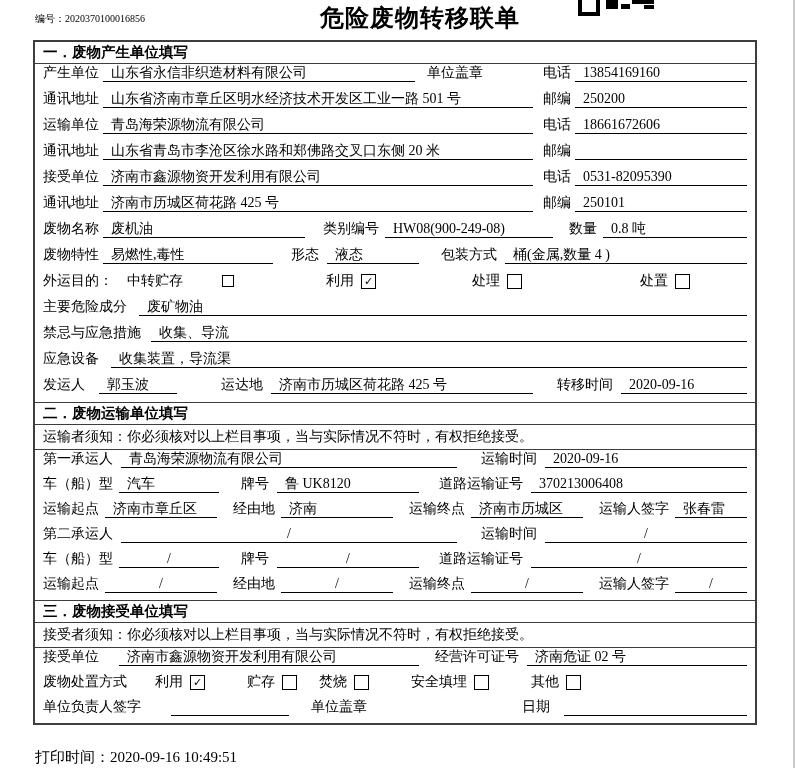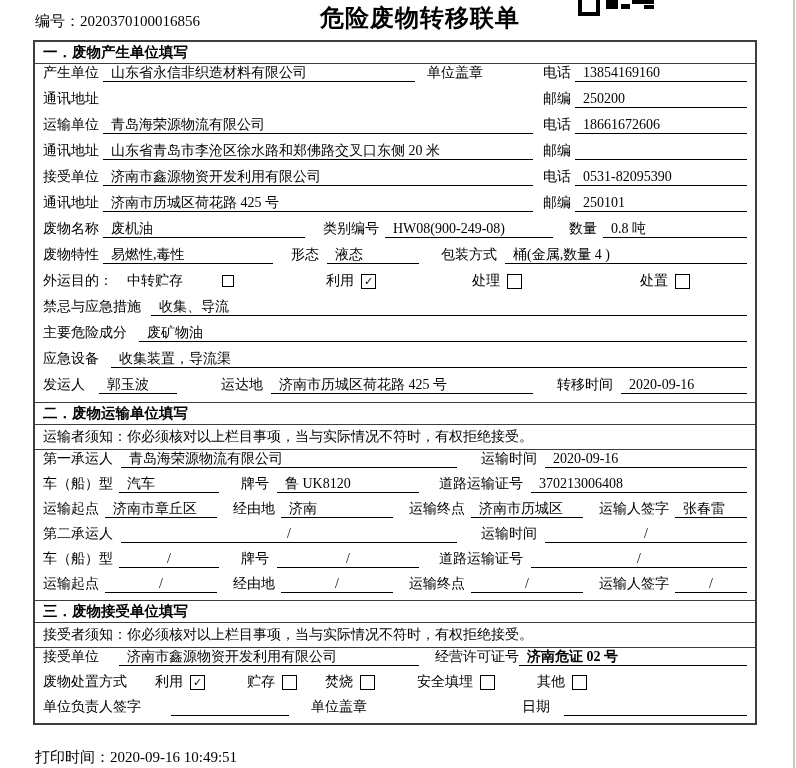--- a/index.html
+++ b/index.html
@@ -7,21 +7,21 @@
     width:796px;height:768px;background:#ffffff;
     font-family:"Liberation Serif","DejaVu Serif",serif;
     color:#000;position:relative;overflow:hidden;
     -webkit-font-smoothing:antialiased;
   }
   .page{position:relative;width:796px;height:768px;background:#fff;}
   .edge-line{position:absolute;right:1px;top:0;bottom:0;width:2px;background:#c9c9c9;}
 
   
   .header{position:relative;height:40px;}
-  .serial{position:absolute;left:35px;top:12px;font-size:15px;white-space:nowrap;}
+  .serial{position:absolute;left:35px;top:12px;font-size:10px;white-space:nowrap;}
   .title{position:absolute;left:320px;top:2px;font-size:24px;font-weight:bold;letter-spacing:1px;white-space:nowrap;}
   .qr-frag{position:absolute;left:578px;top:0;width:80px;height:10px;}
   .qr-frag .b{position:absolute;background:#000;}
   .qr-frag .hollow{position:absolute;left:0;top:-6px;width:14px;height:14px;border:4px solid #000;background:#fff;}
 
   
   .form-table{
     position:absolute;left:33px;top:40px;width:724px;
     border:2px solid #3d3d3d;background:#fff;box-sizing:border-box;
   }
@@ -79,20 +79,21 @@
     <div class="row">
       <span class="lbl">产生单位</span>
       <span class="fld" style="width:312px;margin-left:4px;">山东省永信非织造材料有限公司</span>
       <span class="lbl" style="margin-left:12px;">单位盖章</span>
       <span class="lbl push">电话</span>
       <span class="fld" style="width:172px;margin-left:4px;">13854169160</span>
     </div>
 
     <div class="row">
       <span class="lbl">通讯地址</span>
+      <span class="fld" style="width:430px;margin-left:4px;">山东省济南市章丘区明水经济技术开发区工业一路 501 号</span>
       <span class="lbl push">邮编</span>
       <span class="fld" style="width:172px;margin-left:4px;">250200</span>
     </div>
 
     <div class="row">
       <span class="lbl">运输单位</span>
       <span class="fld" style="width:430px;margin-left:4px;">青岛海荣源物流有限公司</span>
       <span class="lbl push">电话</span>
       <span class="fld" style="width:172px;margin-left:4px;">18661672606</span>
     </div>
@@ -150,27 +151,27 @@
         <span class="lbl">处理</span>
         <span class="cb"></span>
       </span>
       <span class="opt" style="margin-left:118px;">
         <span class="lbl">处置</span>
         <span class="cb"></span>
       </span>
     </div>
 
     <div class="row">
+      <span class="lbl">主要危险成分</span>
+      <span class="fld grow" style="margin-left:12px;">废矿物油</span>
+    </div>
+
+    <div class="row">
       <span class="lbl">禁忌与应急措施</span>
       <span class="fld grow" style="margin-left:10px;">收集、导流</span>
-    </div>
-
-    <div class="row">
-      <span class="lbl">主要危险成分</span>
-      <span class="fld grow" style="margin-left:12px;">废矿物油</span>
     </div>
 
     <div class="row">
       <span class="lbl">应急设备</span>
       <span class="fld grow" style="margin-left:12px;">收集装置，导流渠</span>
     </div>
 
     <div class="row">
       <span class="lbl">发运人</span>
       <span class="fld" style="width:78px;margin-left:14px;">郭玉波</span>
@@ -237,35 +238,35 @@
       <span class="fld ctr grow" style="margin-left:6px;">/</span>
     </div>
 
     <div class="sec-title mid">三．废物接受单位填写</div>
     <div class="notice">接受者须知：你必须核对以上栏目事项，当与实际情况不符时，有权拒绝接受。</div>
 
     <div class="row h25">
       <span class="lbl">接受单位</span>
       <span class="fld" style="width:300px;margin-left:20px;">济南市鑫源物资开发利用有限公司</span>
       <span class="lbl" style="margin-left:16px;">经营许可证号</span>
-      <span class="fld grow" style="font-weight:bold;">济南危证 02 号</span>
+      <span class="fld grow" style="margin-left:8px;">济南危证 02 号</span>
     </div>
 
 
     <div class="row h25">
       <span class="lbl">废物处置方式</span>
       <span class="opt" style="margin-left:28px;">
         <span class="lbl">利用</span>
         <span class="cb">✓</span>
       </span>
       <span class="opt" style="margin-left:42px;">
         <span class="lbl">贮存</span>
         <span class="cb"></span>
       </span>
-      <span class="opt" style="margin-left:28px;">
+      <span class="opt" style="margin-left:22px;">
         <span class="lbl">焚烧</span>
         <span class="cb"></span>
       </span>
       <span class="opt" style="margin-left:42px;">
         <span class="lbl">安全填埋</span>
         <span class="cb"></span>
       </span>
       <span class="opt" style="margin-left:42px;">
         <span class="lbl">其他</span>
         <span class="cb"></span>

